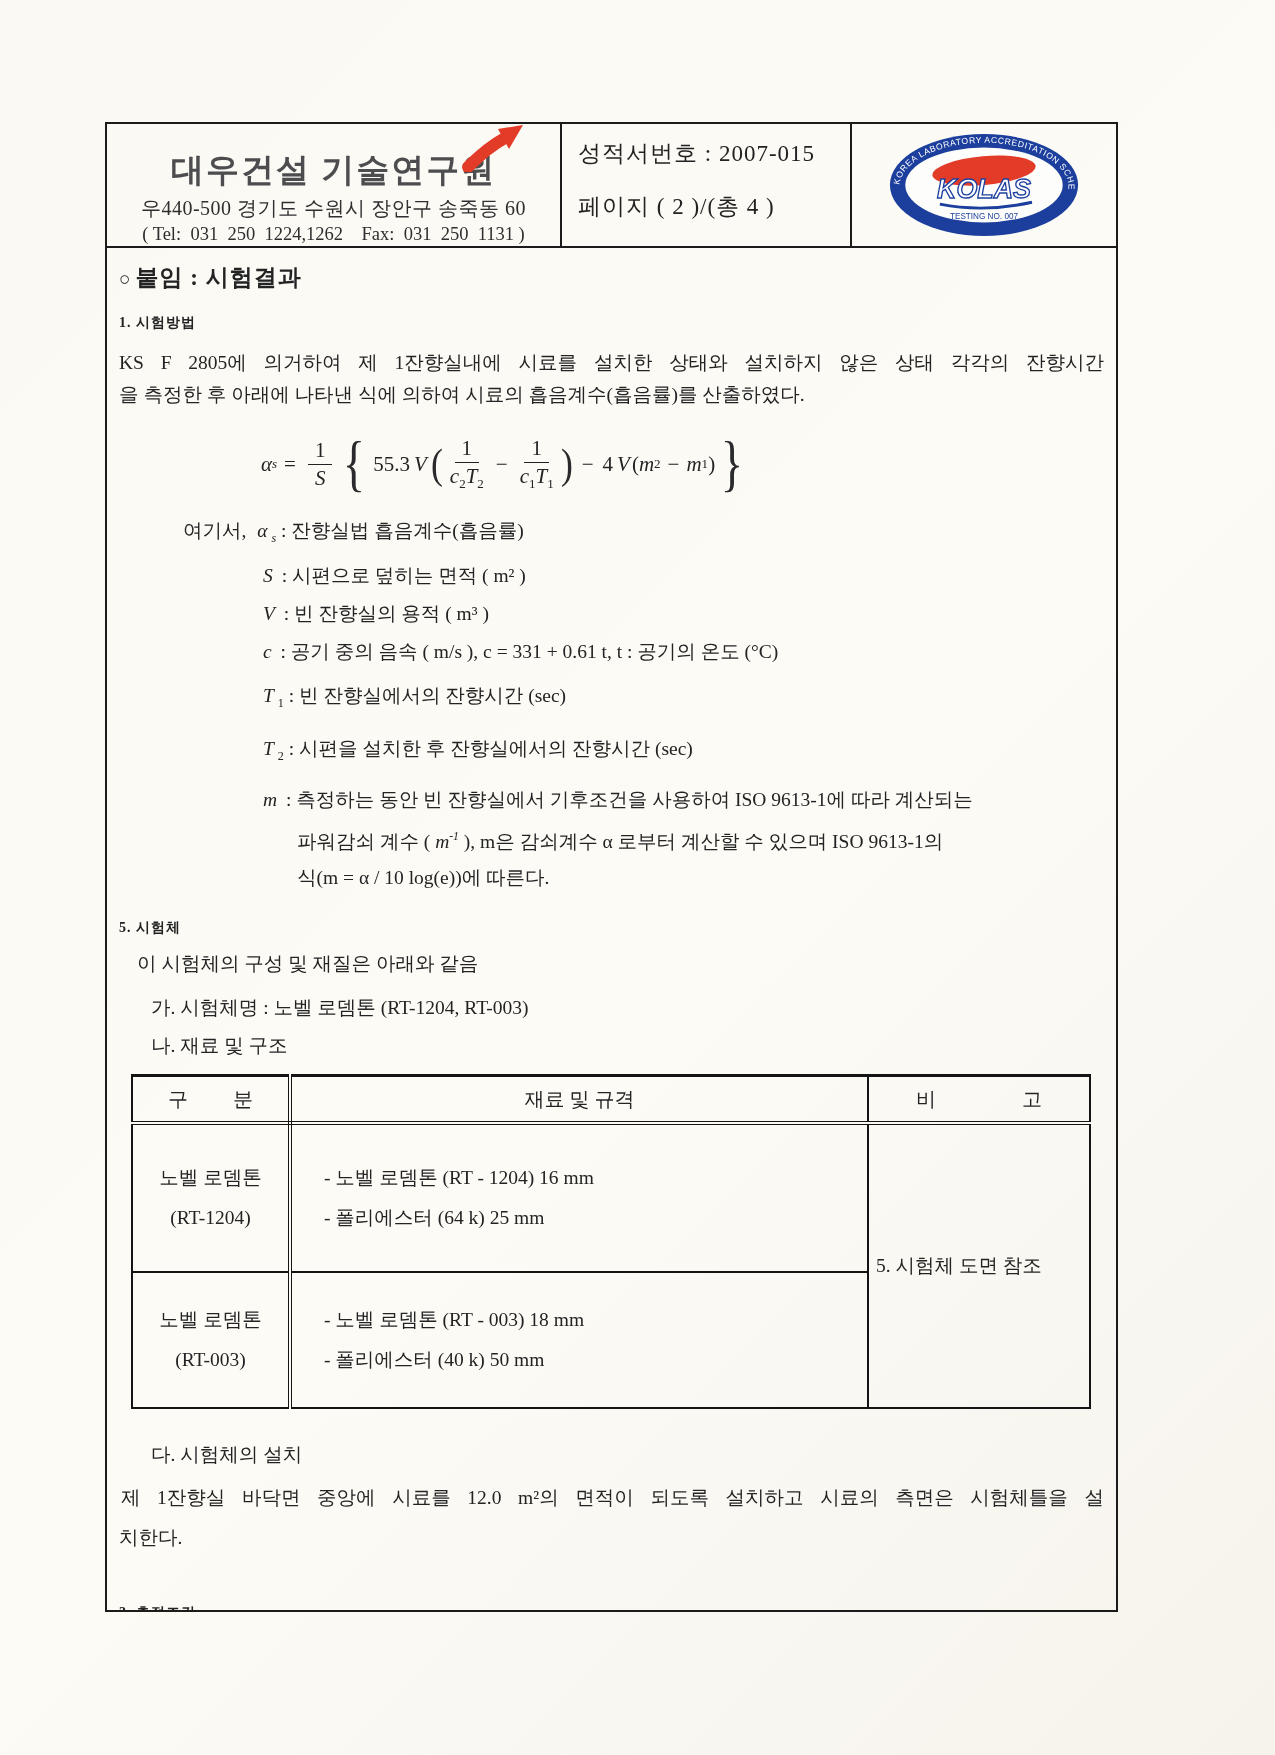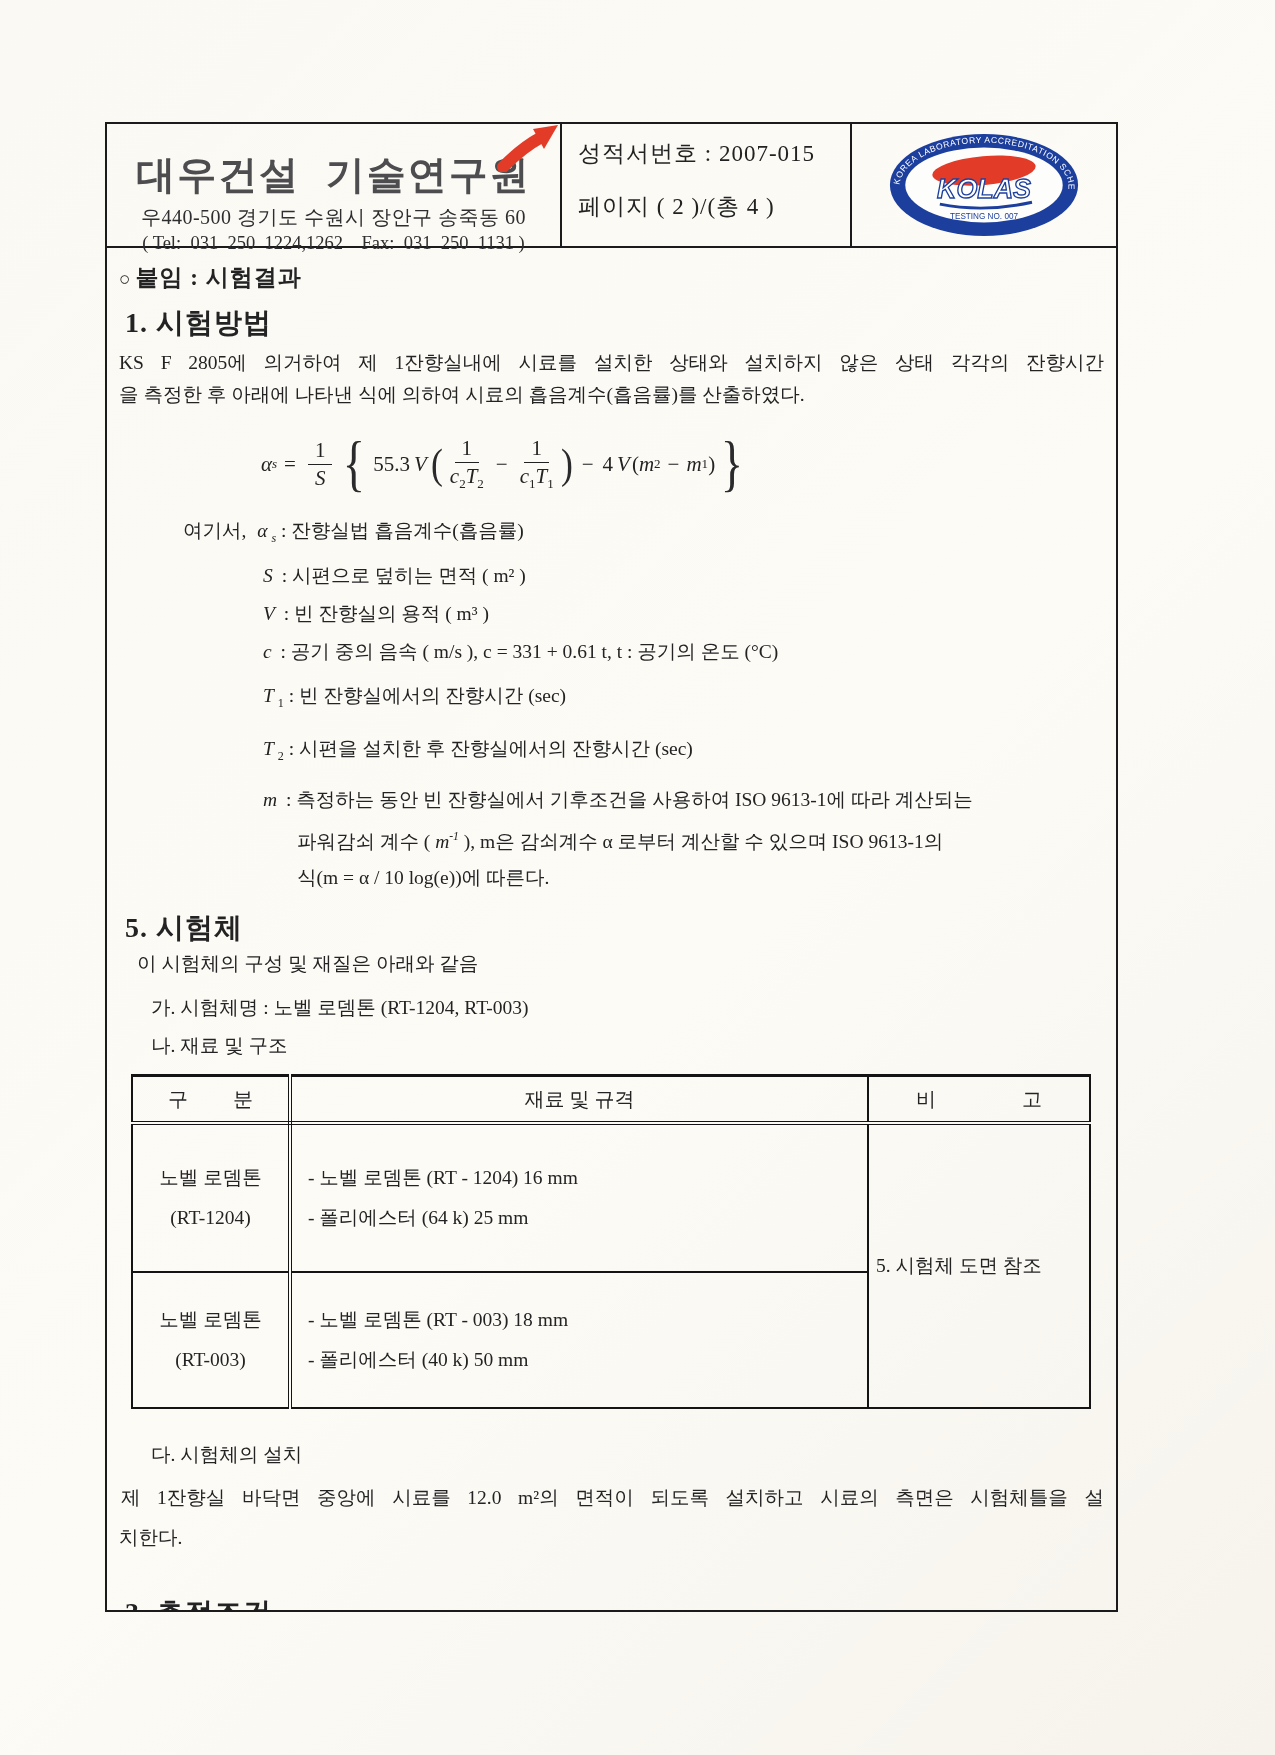--- a/index.html
+++ b/index.html
@@ -24,33 +24,33 @@
     box-sizing:border-box;
   }
   
   .header-row{display:flex;height:124px;border-bottom:2px solid #1b1b1c;box-sizing:border-box;}
   .hcell{box-sizing:border-box;}
   .hcell.org{width:455px;border-right:2px solid #1b1b1c;padding-top:10px;text-align:center;}
   .hcell.meta{width:290px;border-right:2px solid #1b1b1c;padding:14px 0 0 16px;}
   .hcell.logo{flex:1;display:flex;align-items:center;justify-content:center;}
   .org-name-wrap{position:relative;display:inline-block;margin-top:14px;}
   .org-name{
-    font-family:Liberation Mono, monospace;
-    font-weight:bold;font-size:39px;letter-spacing:2px;color:#4d4d50;
+    font-family:Liberation Serif, serif;
+    font-weight:bold;font-size:33px;letter-spacing:2px;color:#4d4d50;
   }
   .arrow-svg{position:absolute;right:-30px;top:-26px;}
   .org-addr{font-size:20px;color:#2e2e30;margin-top:2px;letter-spacing:0.5px;}
   .org-tel{font-size:18.5px;color:#2e2e30;margin-top:2px;white-space:pre;}
   .meta-line{font-size:23px;color:#222;letter-spacing:1px;}
   .meta-line + .meta-line{margin-top:22px;}
   
   .doc-body{padding:6px 12px 0 12px;font-size:19.5px;line-height:32px;}
   .attach-line{font-size:23px;font-weight:bold;padding-top:8px;letter-spacing:1px;}
   .attach-line .circ{font-weight:normal;font-size:19px;margin-right:4px;}
-  .sec-heading{font-weight:bold;font-size:28px;letter-spacing:1px;margin-left:6px;}
+  .sec-heading{font-weight:bold;font-size:14px;letter-spacing:1px;}
   .h1{margin-top:12px;}
   .para{margin-top:8px;}
   .jline{text-align:justify;text-align-last:justify;}
   .it{font-style:italic;font-family:"Liberation Serif","DejaVu Serif",serif;}
   sub{font-size:0.62em;}
   .sup{font-size:0.6em;vertical-align:super;font-style:italic;}
   
   .formula{
     margin:16px 0 4px 142px;
     display:flex;align-items:center;
@@ -86,21 +86,21 @@
     font-weight:normal;font-size:20px;height:47px;
     border-bottom:4px double #141415;box-sizing:border-box;
   }
   table.spec th.cat,table.spec td.cat{border-right:4px double #141415;}
   table.spec th.spec-h,table.spec td.spec-c{border-right:2px solid #141415;}
   .th-flex{display:flex;justify-content:space-between;padding:0 46px;}
   .th-flex.narrow{padding:0 34px;}
   td.cat{
     text-align:center;vertical-align:middle;line-height:40px;
   }
-  td.spec-c{vertical-align:middle;padding-left:16px;line-height:40px;}
+  td.spec-c{vertical-align:middle;padding-left:32px;line-height:40px;}
   tr.r1 td{height:144px;border-bottom:2px solid #141415;}
   tr.r2 td{height:132px;}
   td.note{vertical-align:middle;padding-left:7px;line-height:30px;}
   
   .inst-item{margin:30px 0 0 32px;}
   .inst-line1{margin:8px 0 0 2px;line-height:38px;}
   .inst-line2{margin:2px 0 0 0;line-height:38px;}
   .h3{margin-top:40px;}
   
   .footer{

